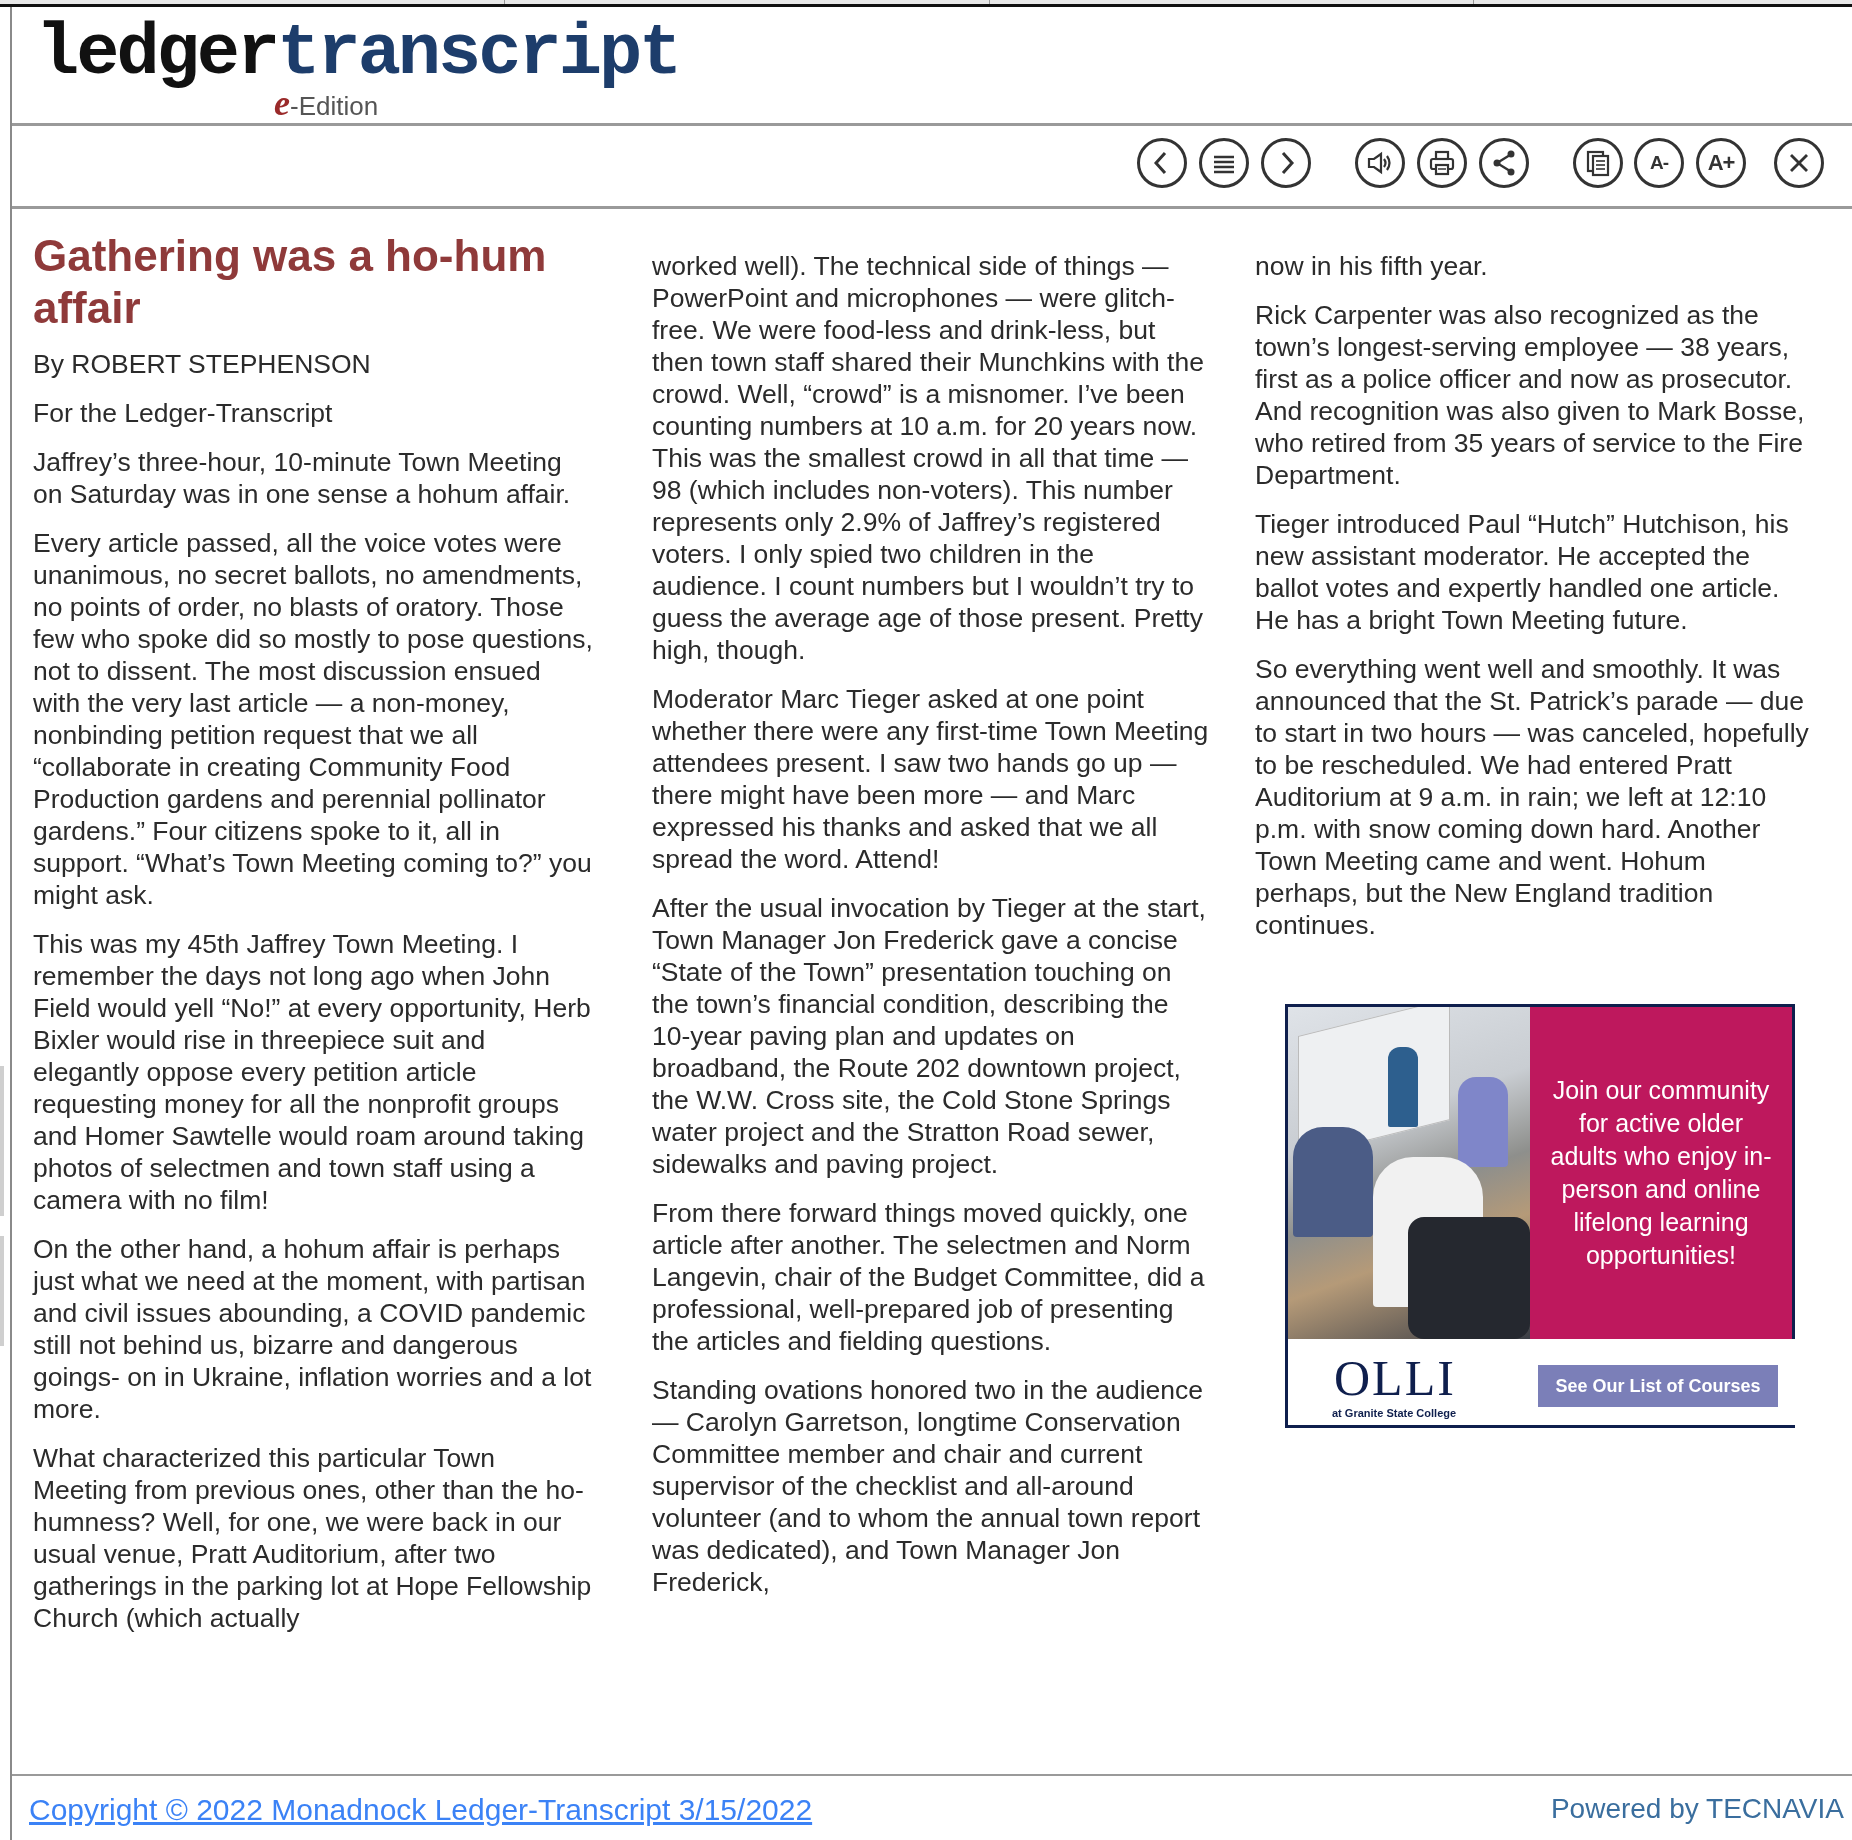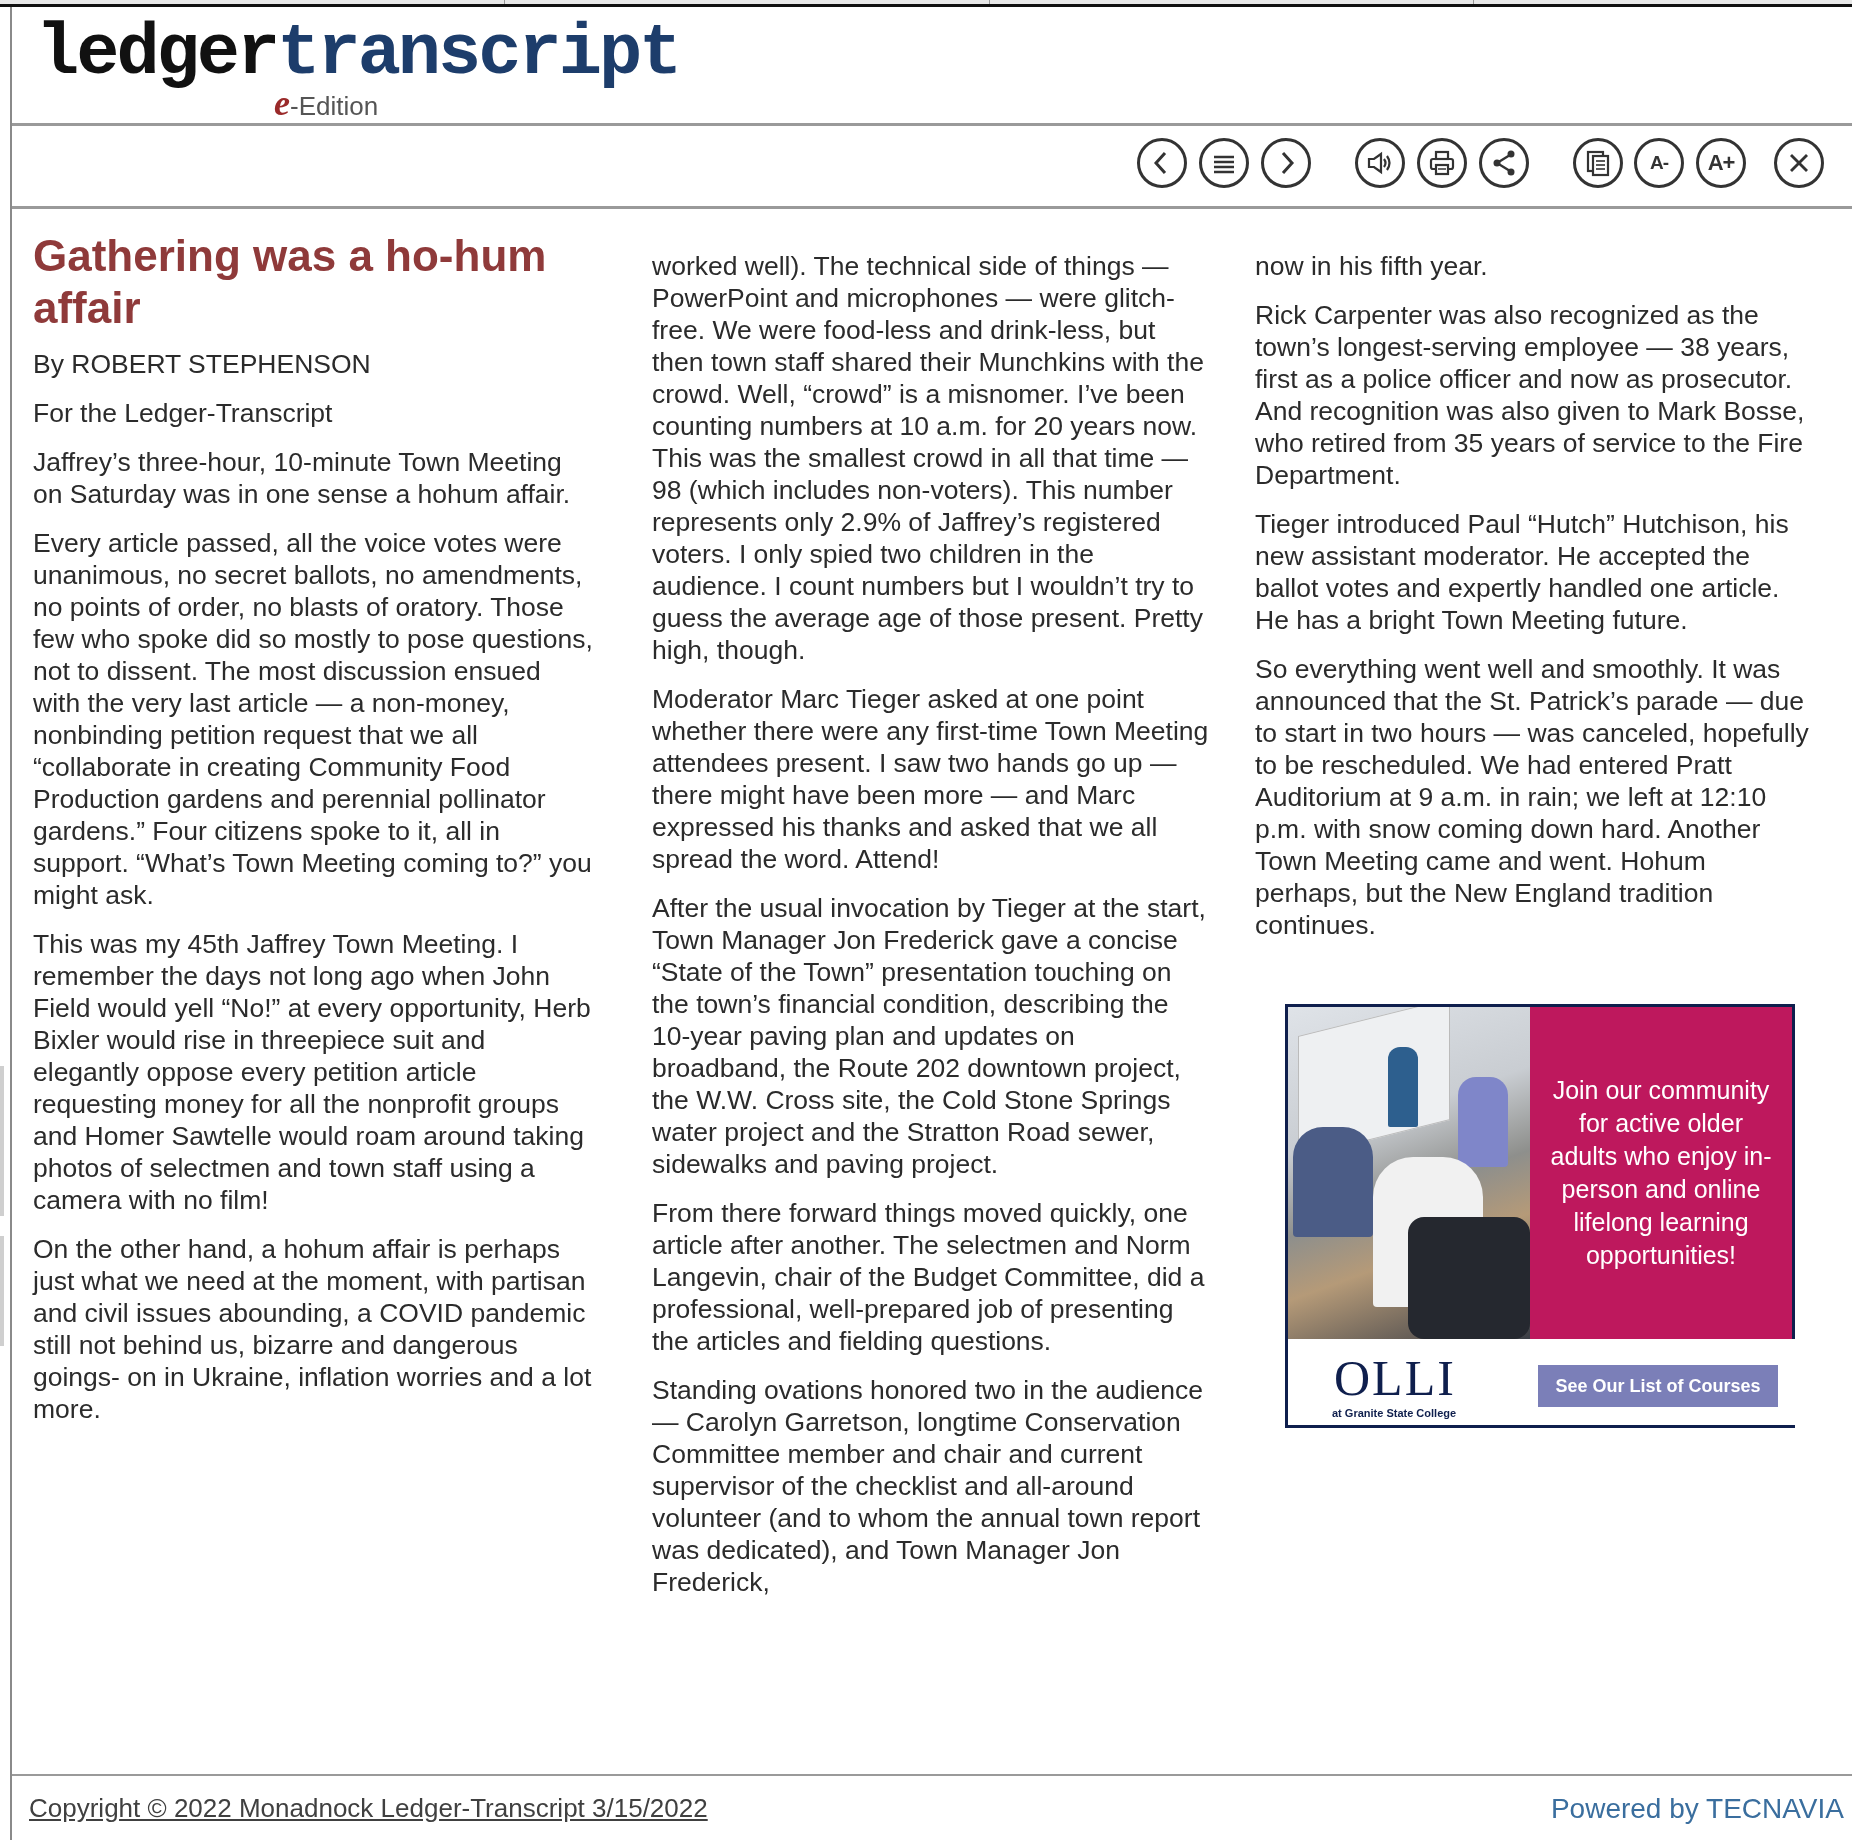--- a/index.html
+++ b/index.html
@@ -33,21 +33,21 @@
   .ad .photo .p3{position:absolute;left:5px;top:120px;width:80px;height:110px;background:#4b5c86;border-radius:30px 30px 4px 4px;}
   .ad .photo .p4{position:absolute;left:85px;top:150px;width:110px;height:150px;background:#f1f1f1;border-radius:40px 40px 4px 4px;}
   .ad .photo .chair{position:absolute;left:120px;top:210px;width:122px;height:122px;background:#25282f;border-radius:16px;}
   .ad .panel{position:absolute;left:242px;top:0;width:262px;height:332px;background:#be185d;color:#fff;text-align:center;display:flex;align-items:center;justify-content:center;font-size:25px;line-height:33px;}
   .ad .panel span{display:block;width:230px;}
   .ad .bottom{position:absolute;left:0;top:332px;width:504px;height:86px;background:#fff;padding-left:24px;}
   .ad .olli{position:absolute;left:46px;top:14px;font-family:"Liberation Serif",serif;font-size:50px;line-height:50px;color:#0f1f4d;letter-spacing:2px;}
   .ad .olli-sub{position:absolute;left:44px;top:68px;font-size:11px;color:#0f1f4d;font-weight:bold;}
   .ad .cta{position:absolute;left:250px;top:26px;width:240px;height:42px;background:#7b7fb8;color:#fff;font-weight:bold;font-size:18px;display:flex;align-items:center;justify-content:center;cursor:pointer;}
   .footer-line{position:absolute;left:12px;top:1774px;width:1840px;height:2px;background:#9a9a9a;}
-  .footer-left{position:absolute;left:29px;top:1793px;font-size:26px;color:#404040;text-decoration:underline;cursor:pointer;}
+  .footer-left{position:absolute;left:29px;top:1793px;font-size:30px;color:#3b82f6;text-decoration:underline;cursor:pointer;}
   .footer-right{position:absolute;right:8px;top:1793px;font-size:28px;color:#3a6e9e;cursor:pointer;}
 </style>
 </head>
 <body>
 
 <div class="top-strip">
   <div class="tick" style="left:504px"></div>
   <div class="tick" style="left:989px"></div>
   <div class="tick" style="left:1473px"></div>
 </div>
@@ -139,20 +139,21 @@
 <div class="hline" style="top:206px"></div>
 
 <div class="col col1">
   <h1 class="headline">Gathering was a ho-hum affair</h1>
   <p class="byline">By ROBERT STEPHENSON</p>
   <p class="byline">For the Ledger-Transcript</p>
   <p>Jaffrey’s three-hour, 10-minute Town Meeting on Saturday was in one sense a hohum affair.</p>
   <p>Every article passed, all the voice votes were unanimous, no secret ballots, no amendments, no points of order, no blasts of oratory. Those few who spoke did so mostly to pose questions, not to dissent. The most discussion ensued with the very last article — a non-money, nonbinding petition request that we all “collaborate in creating Community Food Production gardens and perennial pollinator gardens.” Four citizens spoke to it, all in support. “What’s Town Meeting coming to?” you might ask.</p>
   <p>This was my 45th Jaffrey Town Meeting. I remember the days not long ago when John Field would yell “No!” at every opportunity, Herb Bixler would rise in threepiece suit and elegantly oppose every petition article requesting money for all the nonprofit groups and Homer Sawtelle would roam around taking photos of selectmen and town staff using a camera with no film!</p>
   <p>On the other hand, a hohum affair is perhaps just what we need at the moment, with partisan and civil issues abounding, a COVID pandemic still not behind us, bizarre and dangerous goings- on in Ukraine, inflation worries and a lot more.</p>
+  <p>What characterized this particular Town Meeting from previous ones, other than the ho-humness? Well, for one, we were back in our usual venue, Pratt Auditorium, after two gatherings in the parking lot at Hope Fellowship Church (which actually</p>
 </div>
 
 <div class="col col2">
   <p>worked well). The technical side of things — PowerPoint and microphones — were glitch-free. We were food-less and drink-less, but then town staff shared their Munchkins with the crowd. Well, “crowd” is a misnomer. I’ve been counting numbers at 10 a.m. for 20 years now. This was the smallest crowd in all that time — 98 (which includes non-voters). This number represents only 2.9% of Jaffrey’s registered voters. I only spied two children in the audience. I count numbers but I wouldn’t try to guess the average age of those present. Pretty high, though.</p>
   <p>Moderator Marc Tieger asked at one point whether there were any first-time Town Meeting attendees present. I saw two hands go up — there might have been more — and Marc expressed his thanks and asked that we all spread the word. Attend!</p>
   <p>After the usual invocation by Tieger at the start, Town Manager Jon Frederick gave a concise “State of the Town” presentation touching on the town’s financial condition, describing the 10-year paving plan and updates on broadband, the Route 202 downtown project, the W.W. Cross site, the Cold Stone Springs water project and the Stratton Road sewer, sidewalks and paving project.</p>
   <p>From there forward things moved quickly, one article after another. The selectmen and Norm Langevin, chair of the Budget Committee, did a professional, well-prepared job of presenting the articles and fielding questions.</p>
   <p>Standing ovations honored two in the audience — Carolyn Garretson, longtime Conservation Committee member and chair and current supervisor of the checklist and all-around volunteer (and to whom the annual town report was dedicated), and Town Manager Jon Frederick,</p>
 </div>
 

